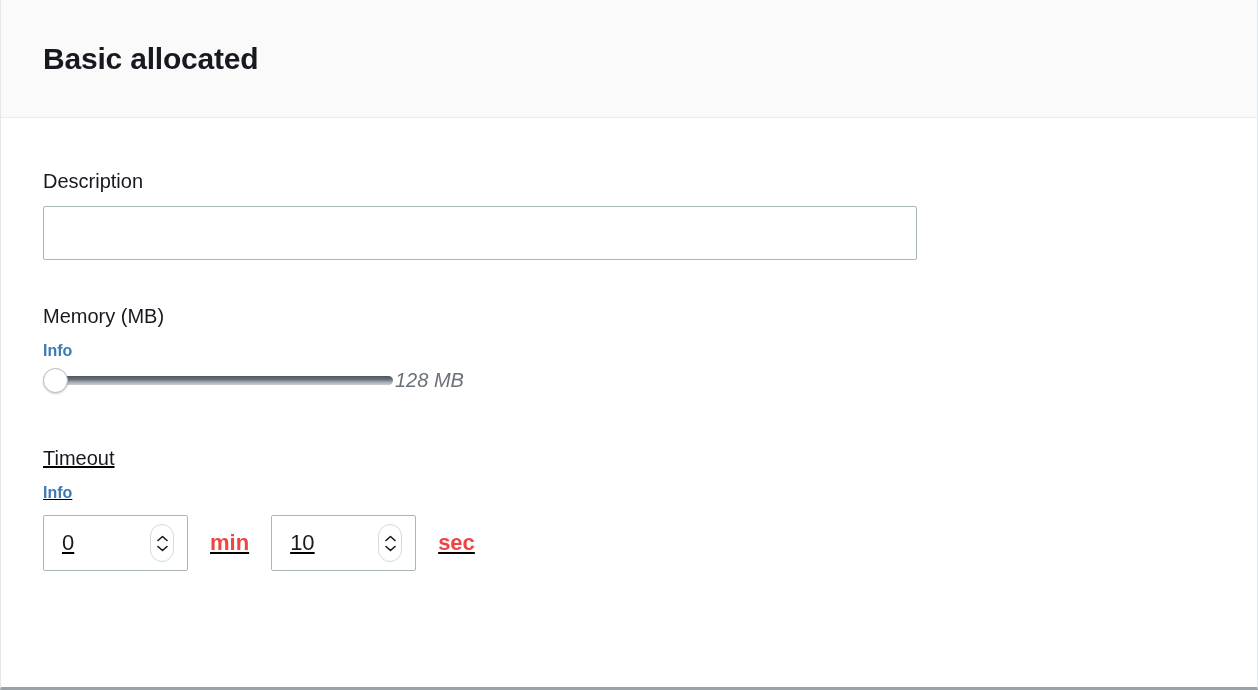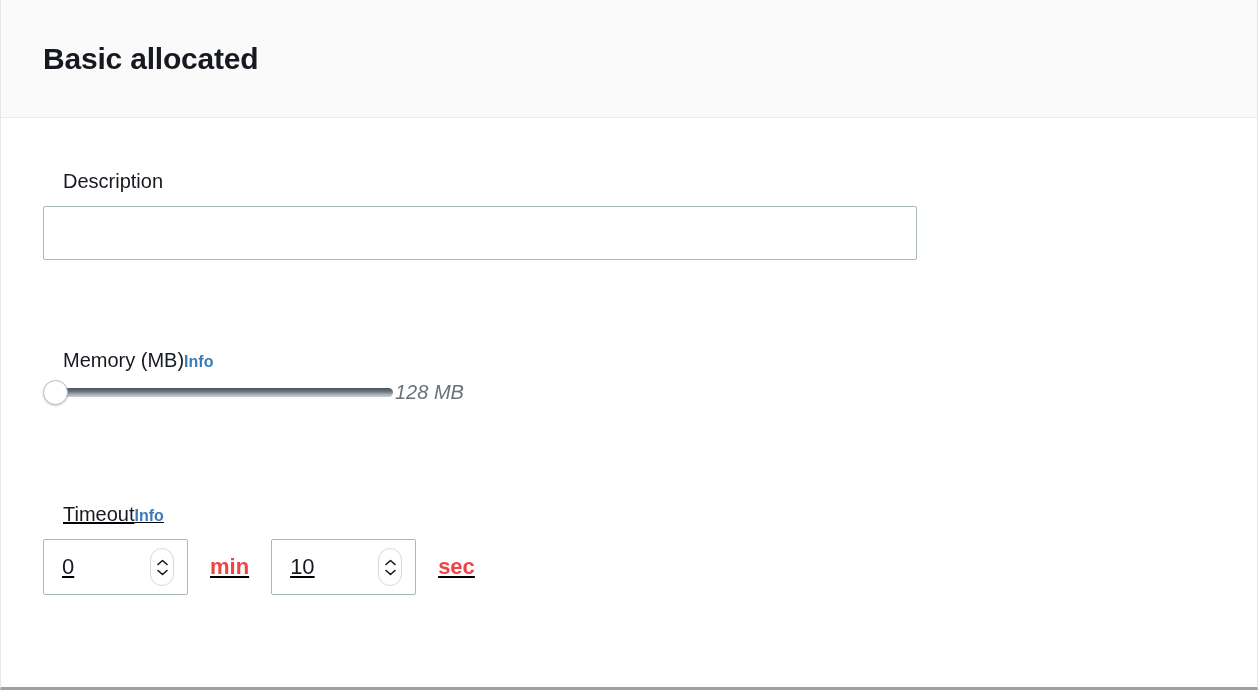--- a/index.html
+++ b/index.html
@@ -46,38 +46,37 @@
   }
 
   
   .field { margin-bottom: 0; }
 
   .field-label {
     font-size: 20px;
     color: #16191f;
     display: block;
     margin-bottom: 13px;
-    margin-left: 20px;
   }
 
   .label-row {
     display: flex;
     align-items: baseline;
-    gap: 0;
+    gap: 14px;
     margin-bottom: 3px;
+    flex-direction: column;
   }
   .label-row .field-label { margin-bottom: 0; }
 
   .info-link {
     font-size: 16px;
     font-weight: bold;
     color: #3b7ab5;
     text-decoration: none;
     cursor: pointer;
-    margin-top: 48px;
   }
 
   .helper-text {
     font-size: 18px;
     color: #6b7179;
     margin: 0 0 14px 0;
     line-height: 1.3;
   }
 
   .text-input {

